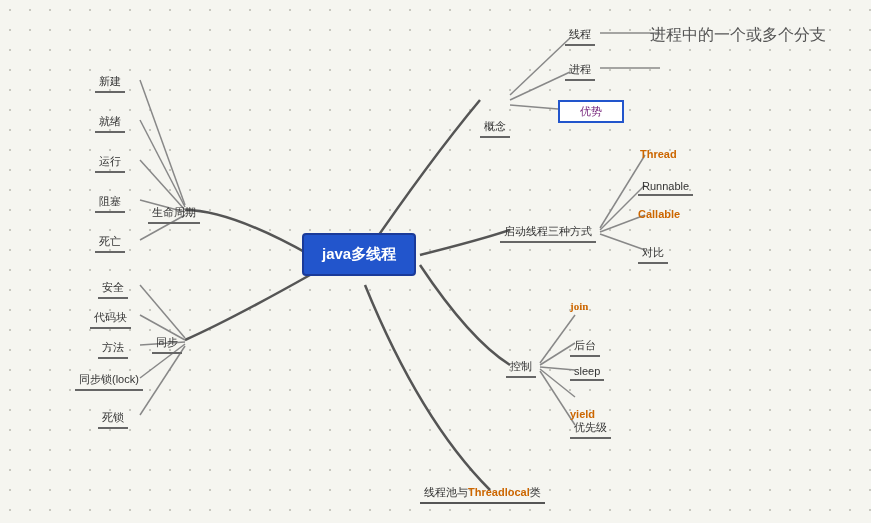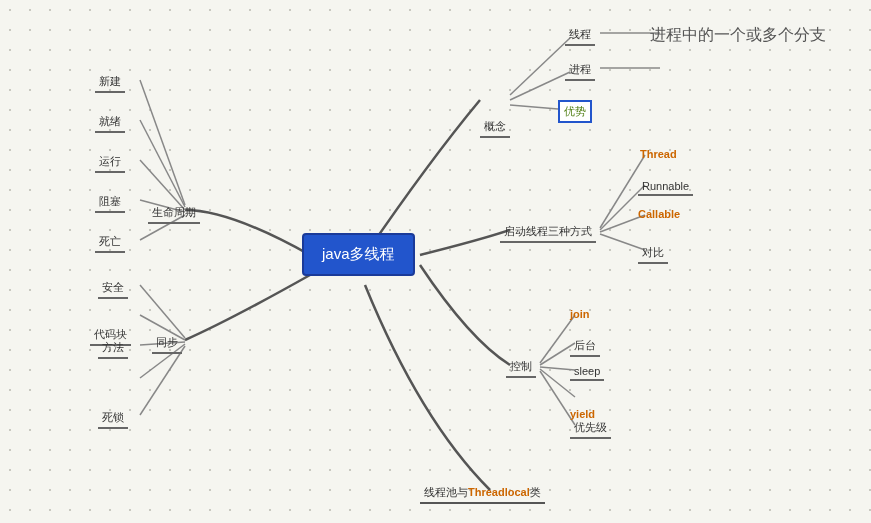--- a/index.html
+++ b/index.html
@@ -30,33 +30,33 @@
       position: absolute;
       white-space: nowrap;
       font-size: 11px;
       color: #333;
       cursor: pointer;
     }
     .node-center {
       background: #2255cc;
       color: white;
       font-size: 15px;
-      font-weight: normal;
+      font-weight: bold;
       padding: 10px 18px;
       border-radius: 4px;
       border: 2px solid #1a3a99;
     }
     .node-highlight-orange {
       color: #cc6600;
       font-weight: bold;
     }
     .node-box {
       border: 2px solid #2255cc;
-      padding: 2px 4px;
-      color: #4d7c0f;
+      padding: 2px 20px;
+      color: #701a75;
       background: white;
     }
     .node-label {
       padding: 2px 4px;
       border-bottom: 2px solid #666;
     }
   </style>
 </head>
 <body>
 
@@ -179,38 +179,41 @@
   </div>
 
   <div class="node node-label" style="left:152px; top:333px;">
     <span>同步</span>
   </div>
 
   <div class="node node-label" style="left:98px; top:278px;">
     <span>安全</span>
   </div>
 
-  <div class="node node-label" style="left:90px; top:325px;text-align:center;">
+  <div class="node node-label" style="left:90px; top:308px;text-align:center;">
     <span>代码块</span>
   </div>
 
   <div class="node node-label" style="left:98px; top:338px;">
     <span>方法</span>
   </div>
 
+  <div class="node node-label" style="left:75px; top:370px;">
+    <span>同步锁(lock)</span>
+  </div>
 
   <div class="node node-label" style="left:98px; top:408px;">
     <span>死锁</span>
   </div>
 
   <div class="node node-label" style="left:506px; top:357px;">
     <span>控制</span>
   </div>
 
-  <div class="node node-highlight-orange" style="left:570px; top:308px;">
+  <div class="node node-highlight-orange" style="left:570px; top:300px;font-family:Liberation Serif, serif;">
     <span>join</span>
   </div>
 
   <div class="node node-label" style="left:570px; top:336px;">
     <span>后台</span>
   </div>
 
   <div class="node node-label" style="left:570px; top:363px;">
     <span>sleep</span>
   </div>

